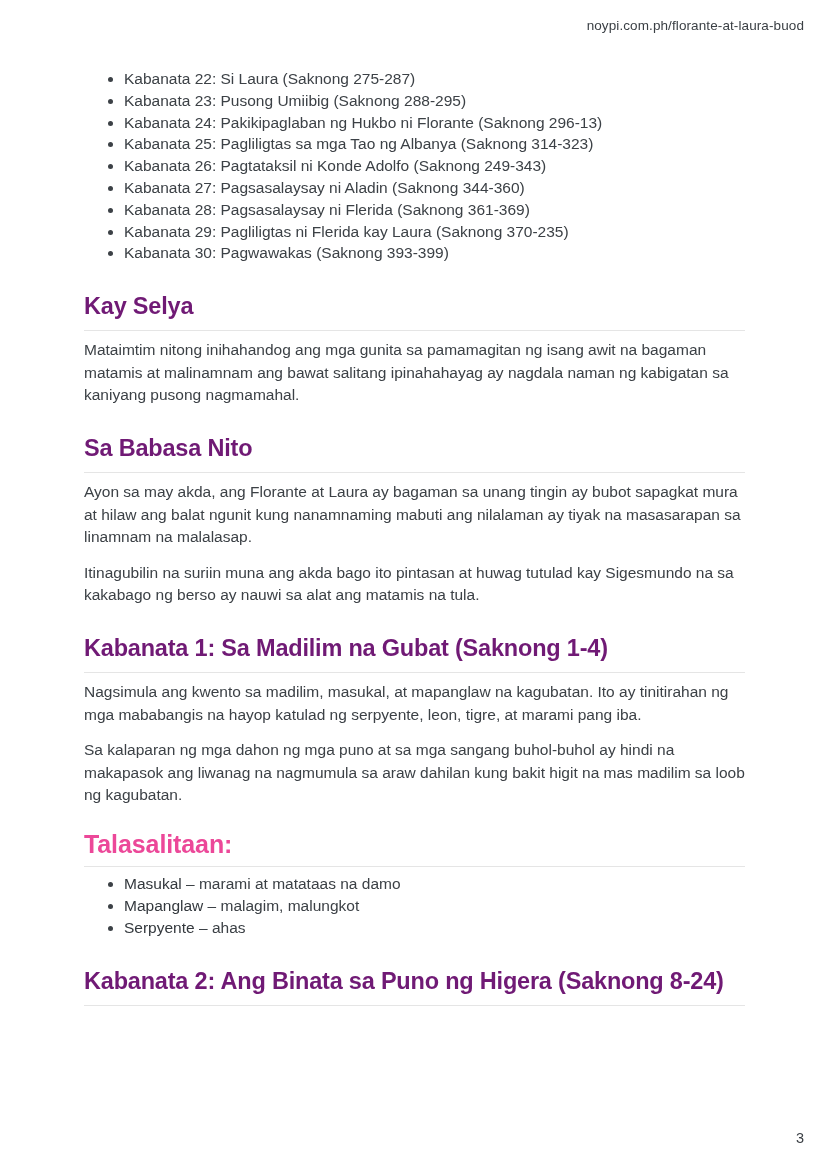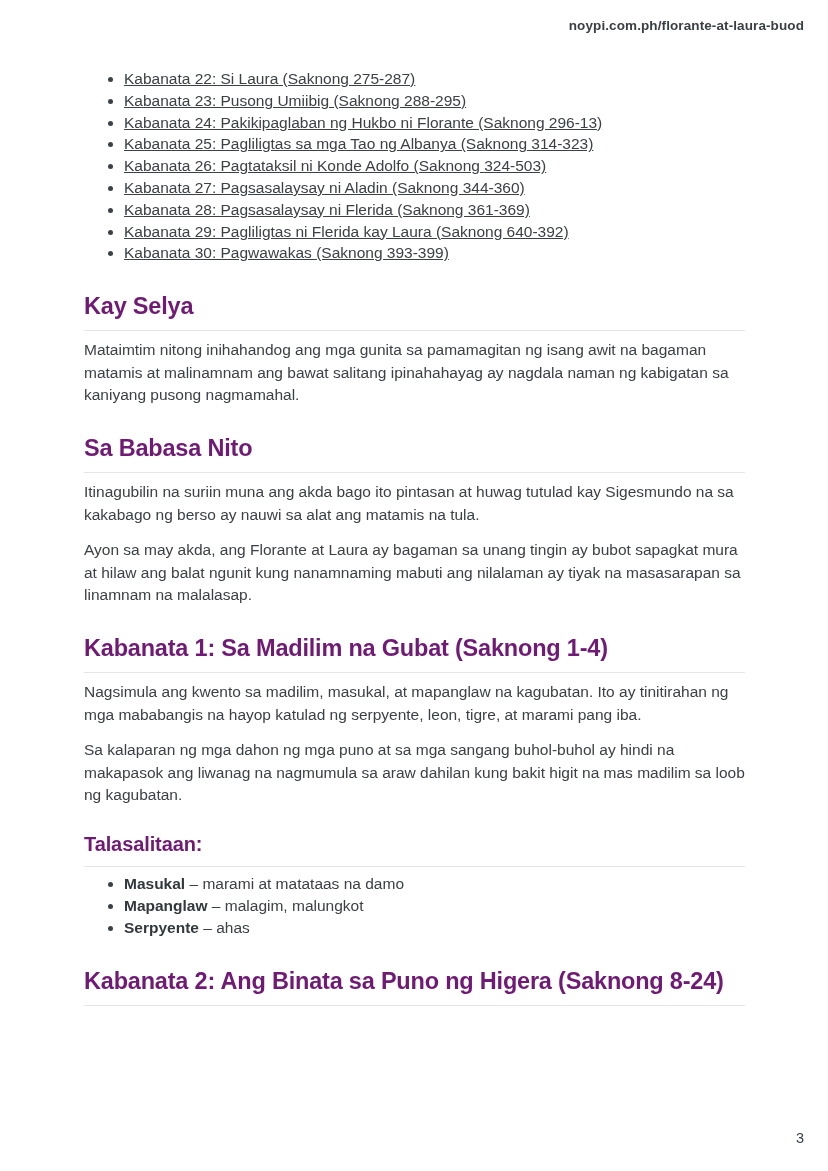--- a/index.html
+++ b/index.html
@@ -17,55 +17,53 @@
     overflow: hidden;
     box-sizing: border-box;
   }
   .header-url {
     position: absolute;
     top: 18px;
     right: 24px;
     font-size: 13.5px;
     color: #3a3f44;
     letter-spacing: 0.1px;
-    font-weight: bold;
   }
   .content {
     position: absolute;
     top: 0;
     left: 84px;
     width: 661px;
   }
   ul.chapter-list {
     margin: 68px 0 0 0;
     padding: 0 0 0 40px;
     list-style: disc;
     font-size: 15.5px;
     line-height: 21.8px;
     color: #3c4146;
-    text-decoration: underline;
   }
   ul.chapter-list li {
     margin: 0;
     padding: 0;
   }
   section h2 {
     margin: 28px 0 0 0;
     font-size: 23.5px;
     line-height: 28px;
     font-weight: 700;
     color: #701a75;
     letter-spacing: -0.2px;
   }
   section h3 {
     margin: 26px 0 0 0;
-    font-size: 20px;
+    font-size: 25px;
     line-height: 24px;
     font-weight: 700;
-    color: #701a75;
+    color: #ec4899;
     letter-spacing: -0.1px;
   }
   section hr {
     border: 0;
     border-top: 1px solid #e5e5e5;
     margin: 10px 0 0 0;
     height: 0;
   }
   section p {
     margin: 13px 0 0 0;
@@ -78,58 +76,58 @@
   }
   ul.vocab {
     margin: 6px 0 0 0;
     padding: 0 0 0 40px;
     list-style: disc;
     font-size: 15.5px;
     line-height: 22px;
     color: #3c4146;
   }
   ul.vocab li { margin: 0; padding: 0; }
-  ul.vocab .term { font-weight: 700; color: #33383d; }
+  ul.vocab .term { font-weight: 400; color: #33383d; }
   .page-number {
     position: absolute;
     bottom: 25px;
     right: 24px;
     font-size: 14.5px;
     color: #3a3f44;
   }
 </style>
 </head>
 <body>
 
 <div class="page">
   <div class="header-url">noypi.com.ph/florante-at-laura-buod</div>
 
   <div class="content">
     <ul class="chapter-list">
         <li>Kabanata 22: Si Laura (Saknong 275-287)</li>
         <li>Kabanata 23: Pusong Umiibig (Saknong 288-295)</li>
         <li>Kabanata 24: Pakikipaglaban ng Hukbo ni Florante (Saknong 296-13)</li>
         <li>Kabanata 25: Pagliligtas sa mga Tao ng Albanya (Saknong 314-323)</li>
-        <li>Kabanata 26: Pagtataksil ni Konde Adolfo (Saknong 324-503)</li>
+        <li>Kabanata 26: Pagtataksil ni Konde Adolfo (Saknong 249-343)</li>
         <li>Kabanata 27: Pagsasalaysay ni Aladin (Saknong 344-360)</li>
         <li>Kabanata 28: Pagsasalaysay ni Flerida (Saknong 361-369)</li>
-        <li>Kabanata 29: Pagliligtas ni Flerida kay Laura (Saknong 640-392)</li>
+        <li>Kabanata 29: Pagliligtas ni Flerida kay Laura (Saknong 370-235)</li>
         <li>Kabanata 30: Pagwawakas (Saknong 393-399)</li>
       </ul>
     <div>
         <section>
           <h2>Kay Selya</h2>
           <hr>
           <p>Mataimtim nitong inihahandog ang mga gunita sa pamamagitan ng isang awit na bagaman matamis at malinamnam ang bawat salitang ipinahahayag ay nagdala naman ng kabigatan sa kaniyang pusong nagmamahal.</p>
         </section>
         <section>
           <h2>Sa Babasa Nito</h2>
           <hr>
+          <p>Ayon sa may akda, ang Florante at Laura ay bagaman sa unang tingin ay bubot sapagkat mura at hilaw ang balat ngunit kung nanamnaming mabuti ang nilalaman ay tiyak na masasarapan sa linamnam na malalasap.</p>
           <p>Itinagubilin na suriin muna ang akda bago ito pintasan at huwag tutulad kay Sigesmundo na sa kakabago ng berso ay nauwi sa alat ang matamis na tula.</p>
-          <p>Ayon sa may akda, ang Florante at Laura ay bagaman sa unang tingin ay bubot sapagkat mura at hilaw ang balat ngunit kung nanamnaming mabuti ang nilalaman ay tiyak na masasarapan sa linamnam na malalasap.</p>
         </section>
         <section>
           <h2>Kabanata 1: Sa Madilim na Gubat (Saknong 1-4)</h2>
           <hr>
           <p>Nagsimula ang kwento sa madilim, masukal, at mapanglaw na kagubatan. Ito ay tinitirahan ng mga mababangis na hayop katulad ng serpyente, leon, tigre, at marami pang iba.</p>
           <p>Sa kalaparan ng mga dahon ng mga puno at sa mga sangang buhol-buhol ay hindi na makapasok ang liwanag na nagmumula sa araw dahilan kung bakit higit na mas madilim sa loob ng kagubatan.</p>
         </section>
         <section>
           <h3>Talasalitaan:</h3>
           <hr>

